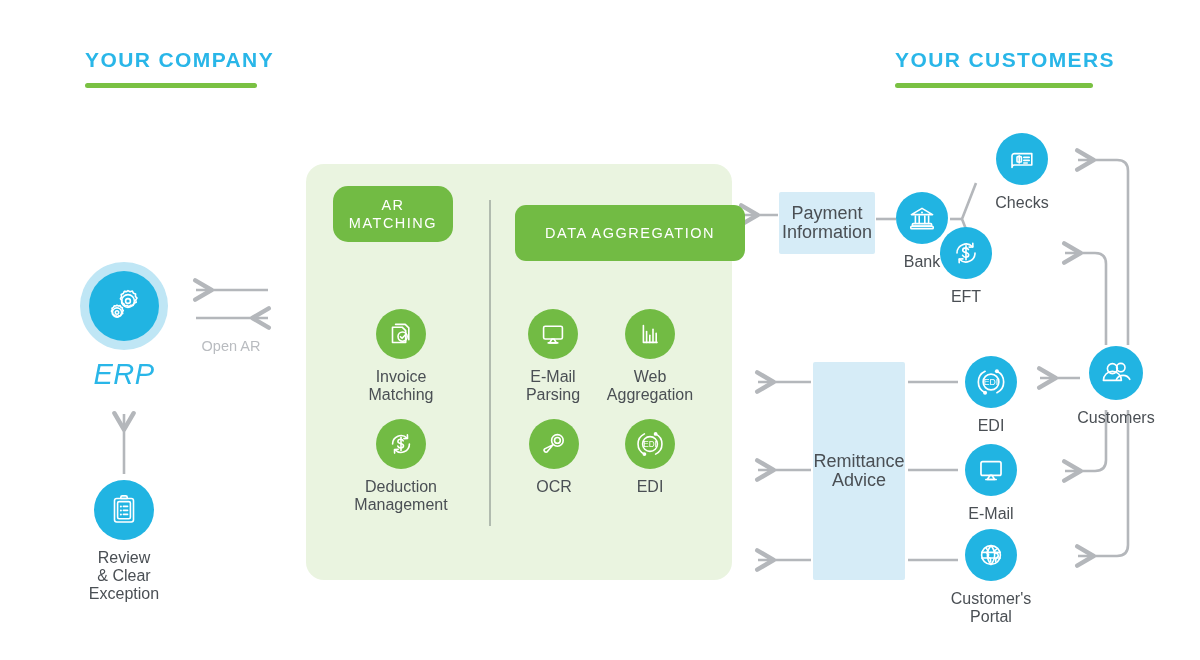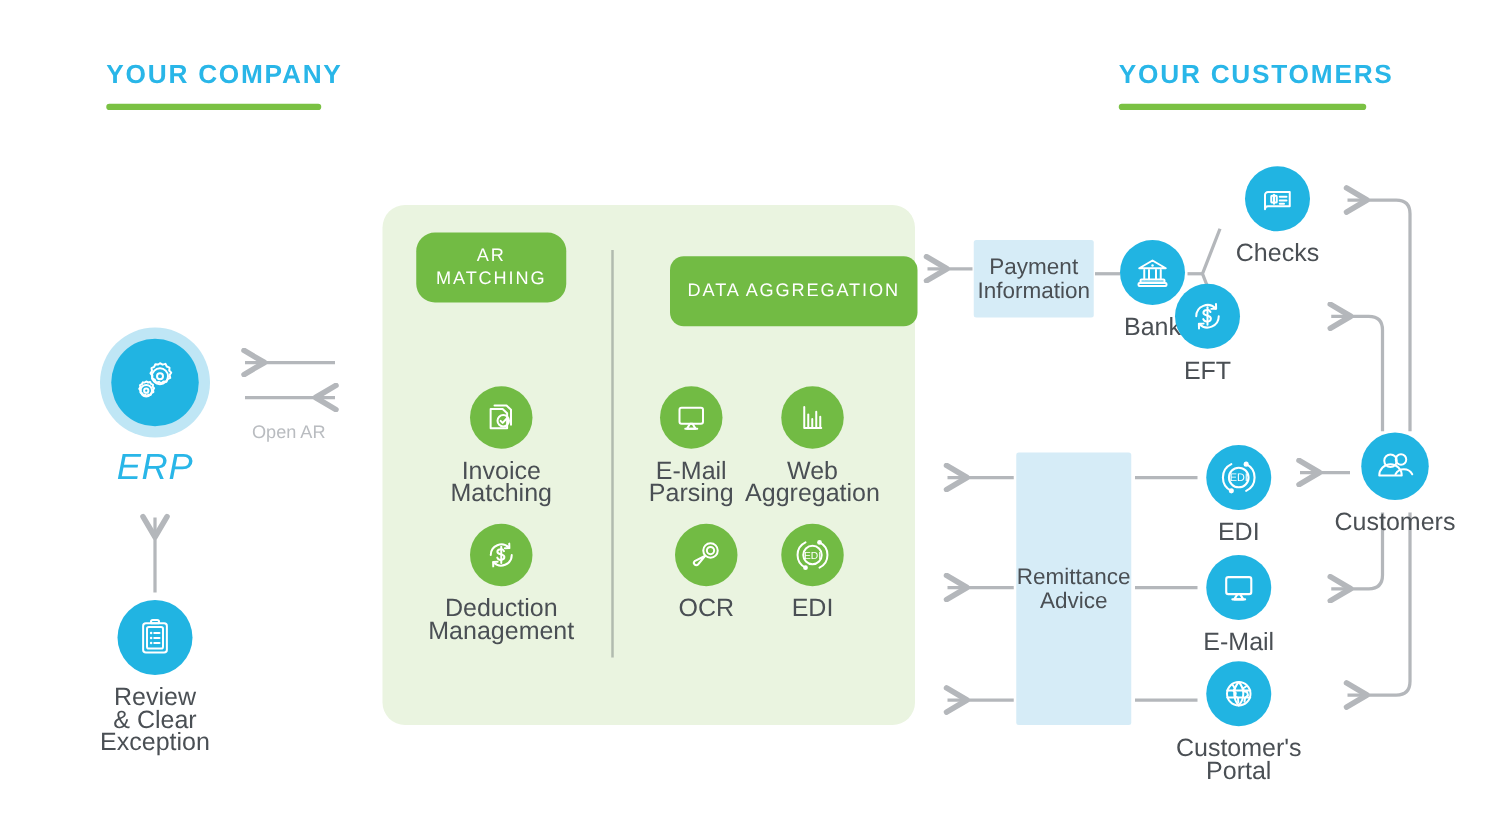--- a/index.html
+++ b/index.html
@@ -32,33 +32,33 @@
     position:absolute;left:489px;top:200px;width:2px;height:326px;
     background:#a7b0a6;opacity:.85;
   }
   .pill{
     position:absolute;background:#72bb44;border-radius:11px;
     color:#ffffff;display:flex;align-items:center;justify-content:center;
     text-align:center;letter-spacing:1.5px;font-size:14.5px;line-height:18px;
     font-weight:400;
   }
   .pill.ar{left:333px;top:186px;width:120px;height:56px;border-radius:15px;}
-  .pill.da{left:536px;top:205px;width:198px;height:56px;}
+  .pill.da{left:515px;top:205px;width:230px;height:56px;}
 
   
   .node{position:absolute;display:flex;flex-direction:column;align-items:center;}
   .circle{
     border-radius:50%;display:flex;align-items:center;justify-content:center;
     flex:0 0 auto;
   }
   .circle.green{background:#72bb44;}
   .circle.blue{background:#21b4e2;}
   .node .caption{
     margin-top:9px;text-align:center;color:#4a4f54;
-    font-size:20px;line-height:18px;white-space:pre-line;font-weight:400;
+    font-size:16px;line-height:18px;white-space:pre-line;font-weight:400;
   }
 
   
   .erp-halo{
     position:absolute;left:80px;top:262px;width:88px;height:88px;border-radius:50%;
     background:#bfe6f5;
   }
   .erp-circle{
     position:absolute;left:89px;top:271px;width:70px;height:70px;border-radius:50%;
     background:#21b4e2;display:flex;align-items:center;justify-content:center;
@@ -241,21 +241,21 @@
           <line x1="14.8" y1="23.4" x2="14.8" y2="16.2"></line>
           <line x1="18" y1="23.4" x2="18" y2="10.4"></line>
           <line x1="21.2" y1="23.4" x2="21.2" y2="14.4"></line>
         </g>
       </svg>
     </div>
     <div class="caption">Web
 Aggregation</div>
   </div>
 
-  <div class="node" style="left:515px;top:419px;width:100px;">
+  <div class="node" style="left:504px;top:419px;width:100px;">
     <div class="circle green" style="width:50px;height:50px;">
       <svg width="30" height="30" viewBox="0 0 30 30">
         <g class="ic" stroke-width="1.6">
           <circle cx="18.4" cy="11.4" r="5.8"></circle>
           <circle cx="18.4" cy="11.4" r="2.9"></circle>
           <path d="M14.2 15.6 L8.4 22.6 a1.9 1.9 0 0 1-2.7-2.7z"></path>
         </g>
       </svg>
     </div>
     <div class="caption">OCR</div>

